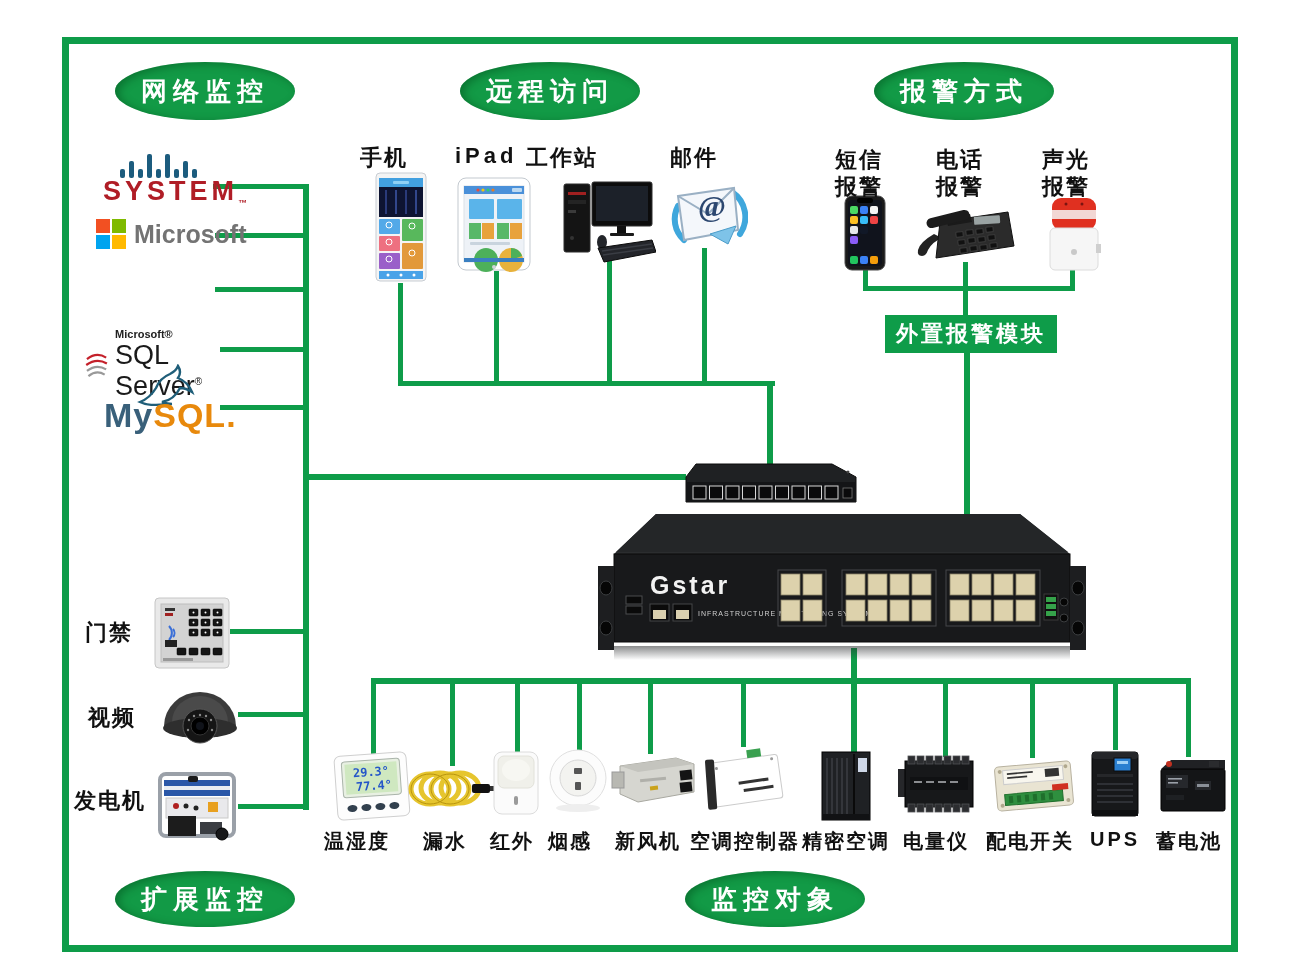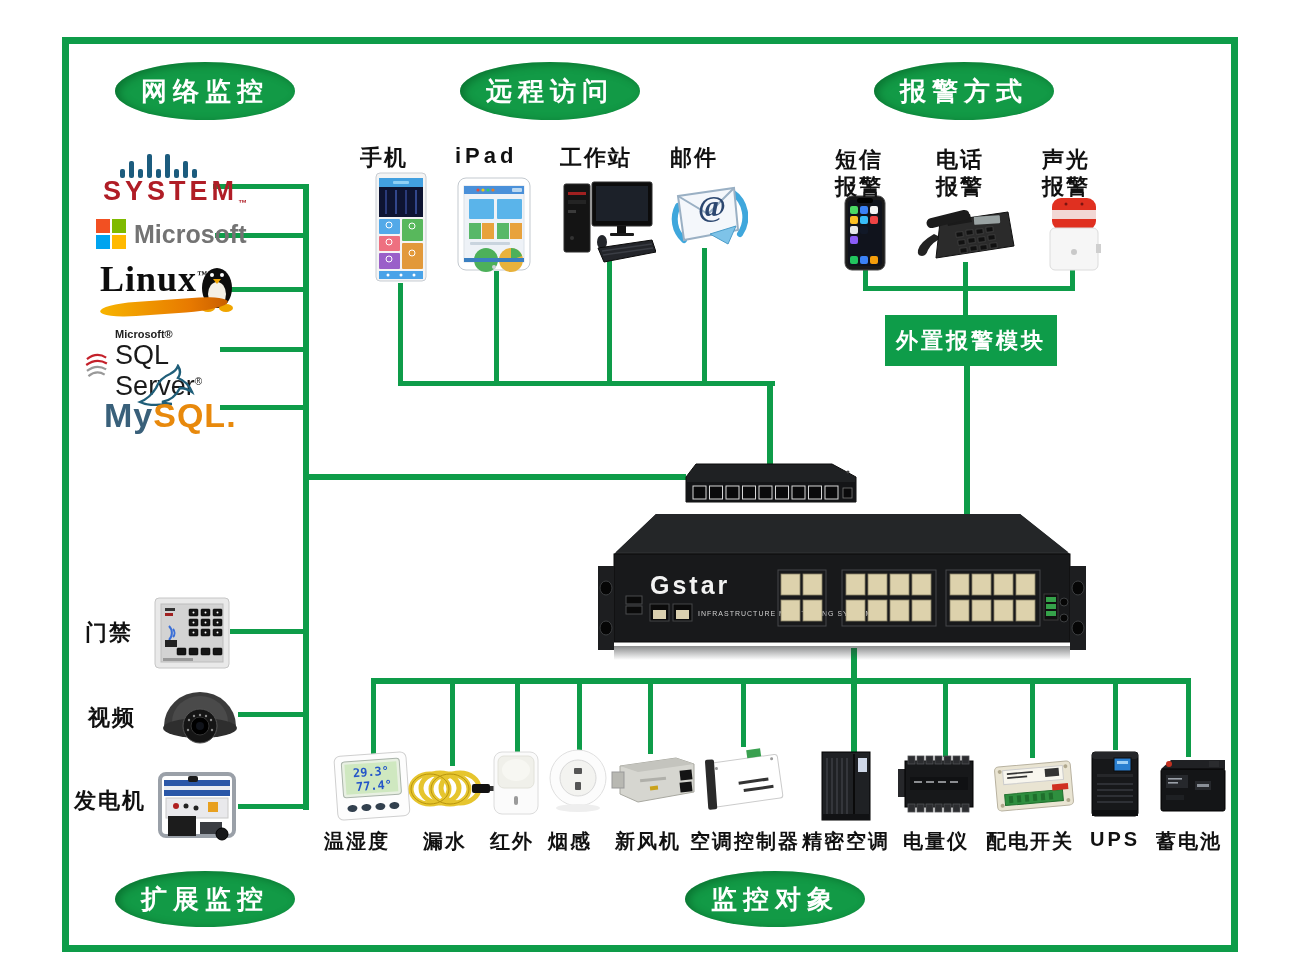--- a/index.html
+++ b/index.html
@@ -116,33 +116,20 @@
   <div class="logo" style="left:96px;top:219px;width:125px;display:flex;align-items:center;gap:8px">
     <div class="ms-grid">
         <i></i>
         <i></i>
         <i></i>
         <i></i>
       </div>
     <div class="ms-word">Microsoft</div>
   </div>
 
-  <div class="logo" style="left:100px;top:258px;width:135px;height:62px">
-    <span class="linux-word"><span>Linux</span><span class="linux-tm">™</span></span>
-    <svg width="42" height="52" viewBox="0 0 42 52" style="position:absolute;left:96px;top:2px">
-      <ellipse cx="21" cy="28" rx="15" ry="20" fill="#0d0d0d"></ellipse>
-      <ellipse cx="21" cy="34" rx="9" ry="12" fill="#f4f0e6"></ellipse>
-      <circle cx="16" cy="15" r="2" fill="#fff"></circle>
-        <circle cx="26" cy="15" r="2" fill="#fff"></circle>
-      <polygon points="17,19 25,19 21,24" fill="#f0a500"></polygon>
-      <ellipse cx="12" cy="48" rx="7" ry="4" fill="#f0a500"></ellipse>
-      <ellipse cx="30" cy="48" rx="7" ry="4" fill="#f0a500"></ellipse>
-    </svg>
-    <div class="linux-swoosh"></div>
-  </div>
 
   <div class="logo" style="left:84px;top:328px;width:140px;display:flex;align-items:center;gap:6px">
     <svg width="34" height="40" viewBox="0 0 34 40">
       <g fill="none" stroke="#c4202a" stroke-width="3">
         <path d="M4,12 Q17,2 30,10"></path>
           <path d="M3,20 Q17,10 31,18"></path>
         <path d="M4,28 Q17,18 30,26" stroke="#999"></path>
           <path d="M6,35 Q17,26 28,33" stroke="#999"></path>
       </g>
     </svg>
@@ -156,21 +143,21 @@
     <svg width="70" height="42" viewBox="0 0 70 42" style="position:absolute;left:44px;top:-2px">
       <path d="M8,38 Q18,34 24,24 Q28,14 38,10 Q44,7 46,2 Q50,8 46,14 Q56,18 60,28 Q54,24 48,24 Q42,36 30,38 Q36,40 40,40 L24,41 Q14,41 8,38 Z" fill="none" stroke="#1f5e79" stroke-width="2.4"></path>
     </svg>
     <div class="mysql-word" style="position:absolute;left:16px;top:30px">
       <span class="mysql-my">My</span><span class="mysql-sql">SQL</span><span class="mysql-dot">.</span>
     </div>
   </div>
 
   <div class="lbl" style="left:360px;top:143px;width:80px">手机</div>
   <div class="lbl" style="left:455px;top:143px;width:80px;letter-spacing:4px">iPad</div>
-  <div class="lbl" style="left:560px;top:143px;width:95px">工作站</div>
+  <div class="lbl" style="left:526px;top:143px;width:95px">工作站</div>
   <div class="lbl" style="left:670px;top:143px;width:75px">邮件</div>
 
   <svg class="dev" style="left:375px;top:170px" width="52" height="116" viewBox="0 0 52 116">
     <rect x="1" y="3" width="50" height="108" rx="4" fill="#f4f4f4" stroke="#c8cdd3"></rect>
     <rect x="4" y="8" width="44" height="9" fill="#42a0e0"></rect>
     <rect x="18" y="11" width="16" height="3" rx="1" fill="#8fd0f5"></rect>
     <rect x="4" y="17" width="44" height="30" fill="#0e1432"></rect>
     <rect x="10" y="20" width="2" height="24" fill="#2a3a7a"></rect>
       <rect x="20" y="20" width="2" height="24" fill="#32468c"></rect>
     <rect x="30" y="20" width="2" height="24" fill="#2a3a7a"></rect>
@@ -289,21 +276,21 @@
   <svg class="dev" style="left:1046px;top:192px" width="56" height="82" viewBox="0 0 56 82">
     <rect x="6" y="6" width="44" height="32" rx="9" fill="#e03020"></rect>
     <rect x="6" y="18" width="44" height="9" fill="#f4f4f4" opacity="0.85"></rect>
     <circle cx="20" cy="12" r="1.5" fill="#7a1410"></circle>
       <circle cx="36" cy="12" r="1.5" fill="#7a1410"></circle>
     <rect x="4" y="36" width="48" height="42" rx="5" fill="#f6f6f6" stroke="#dcdcdc"></rect>
     <circle cx="28" cy="60" r="3" fill="#c9c9c9"></circle>
     <rect x="50" y="52" width="5" height="9" fill="#cfcfcf"></rect>
   </svg>
 
-  <div class="greenbox" style="left:885px;top:315px;width:172px;height:51px">外置报警模块</div>
+  <div class="greenbox" style="left:885px;top:315px;width:172px;height:38px">外置报警模块</div>
 
   <svg class="dev" style="left:680px;top:460px" width="182" height="48" viewBox="0 0 182 48">
     <polygon points="16,4 152,4 176,17 176,42 6,42 6,17" fill="#1f2123" stroke="#0c0c0c"></polygon>
     <rect x="6" y="22" width="170" height="20" fill="#141517"></rect>
     <g fill="#0a0a0b" stroke="#d8d8d8" stroke-width="1">
       <rect x="13" y="26" width="13" height="13"></rect>
         <rect x="29.5" y="26" width="13" height="13"></rect>
       <rect x="46" y="26" width="13" height="13"></rect>
         <rect x="62.5" y="26" width="13" height="13"></rect>
       <rect x="79" y="26" width="13" height="13"></rect>

